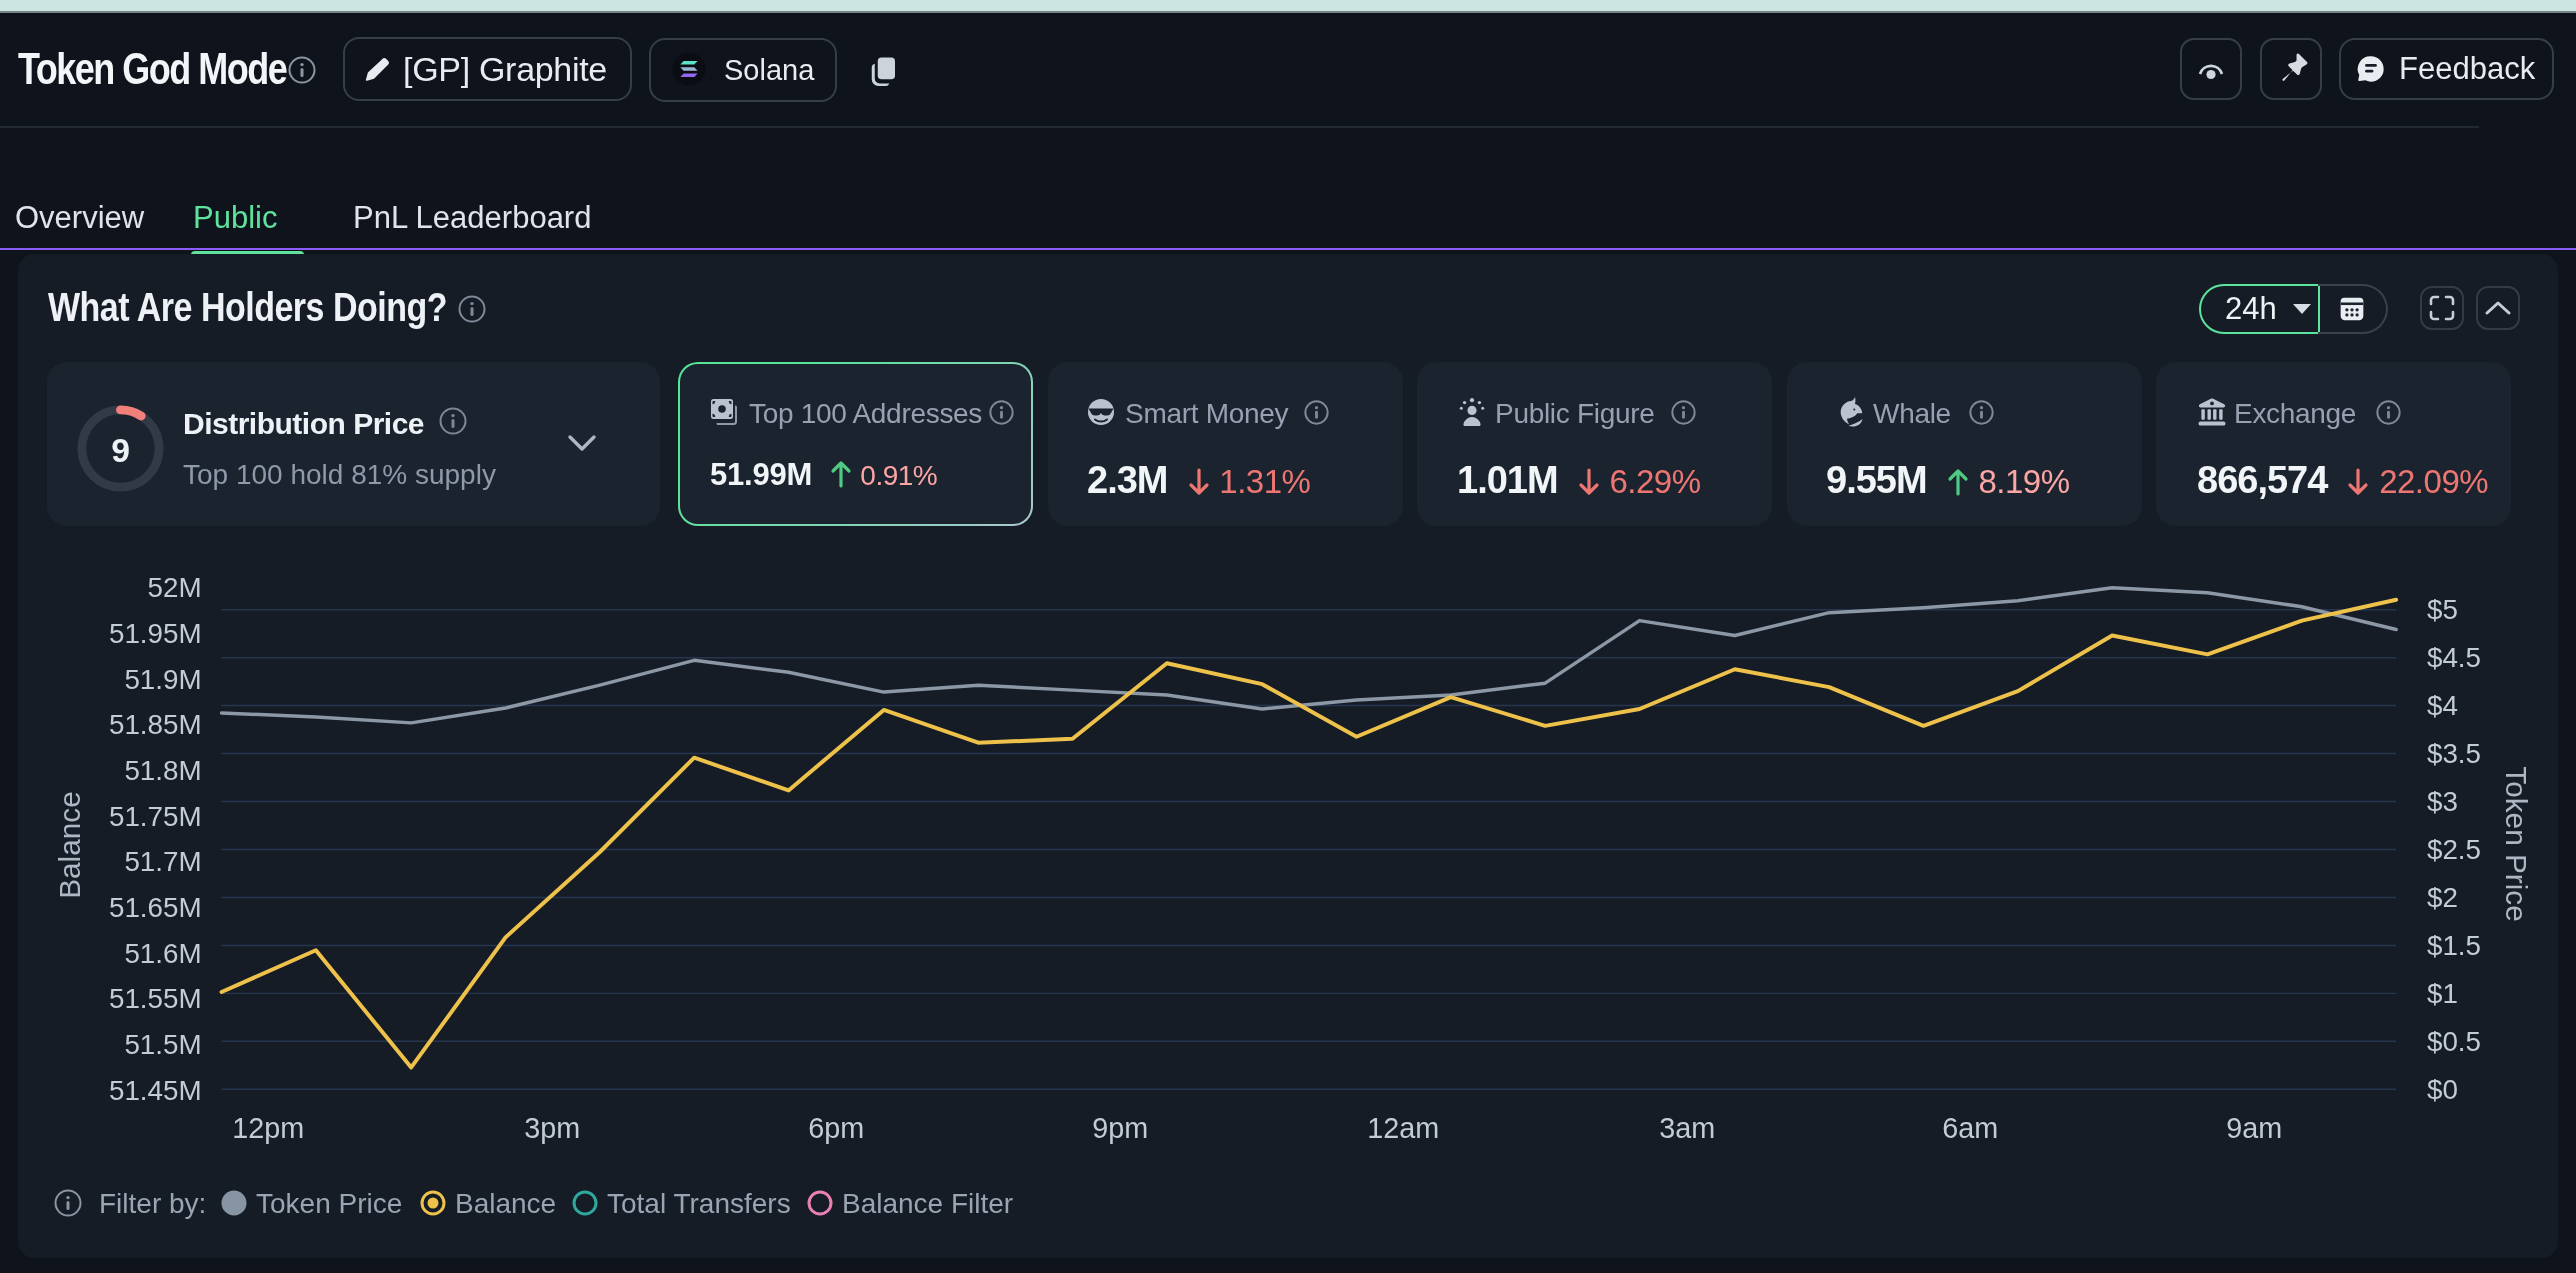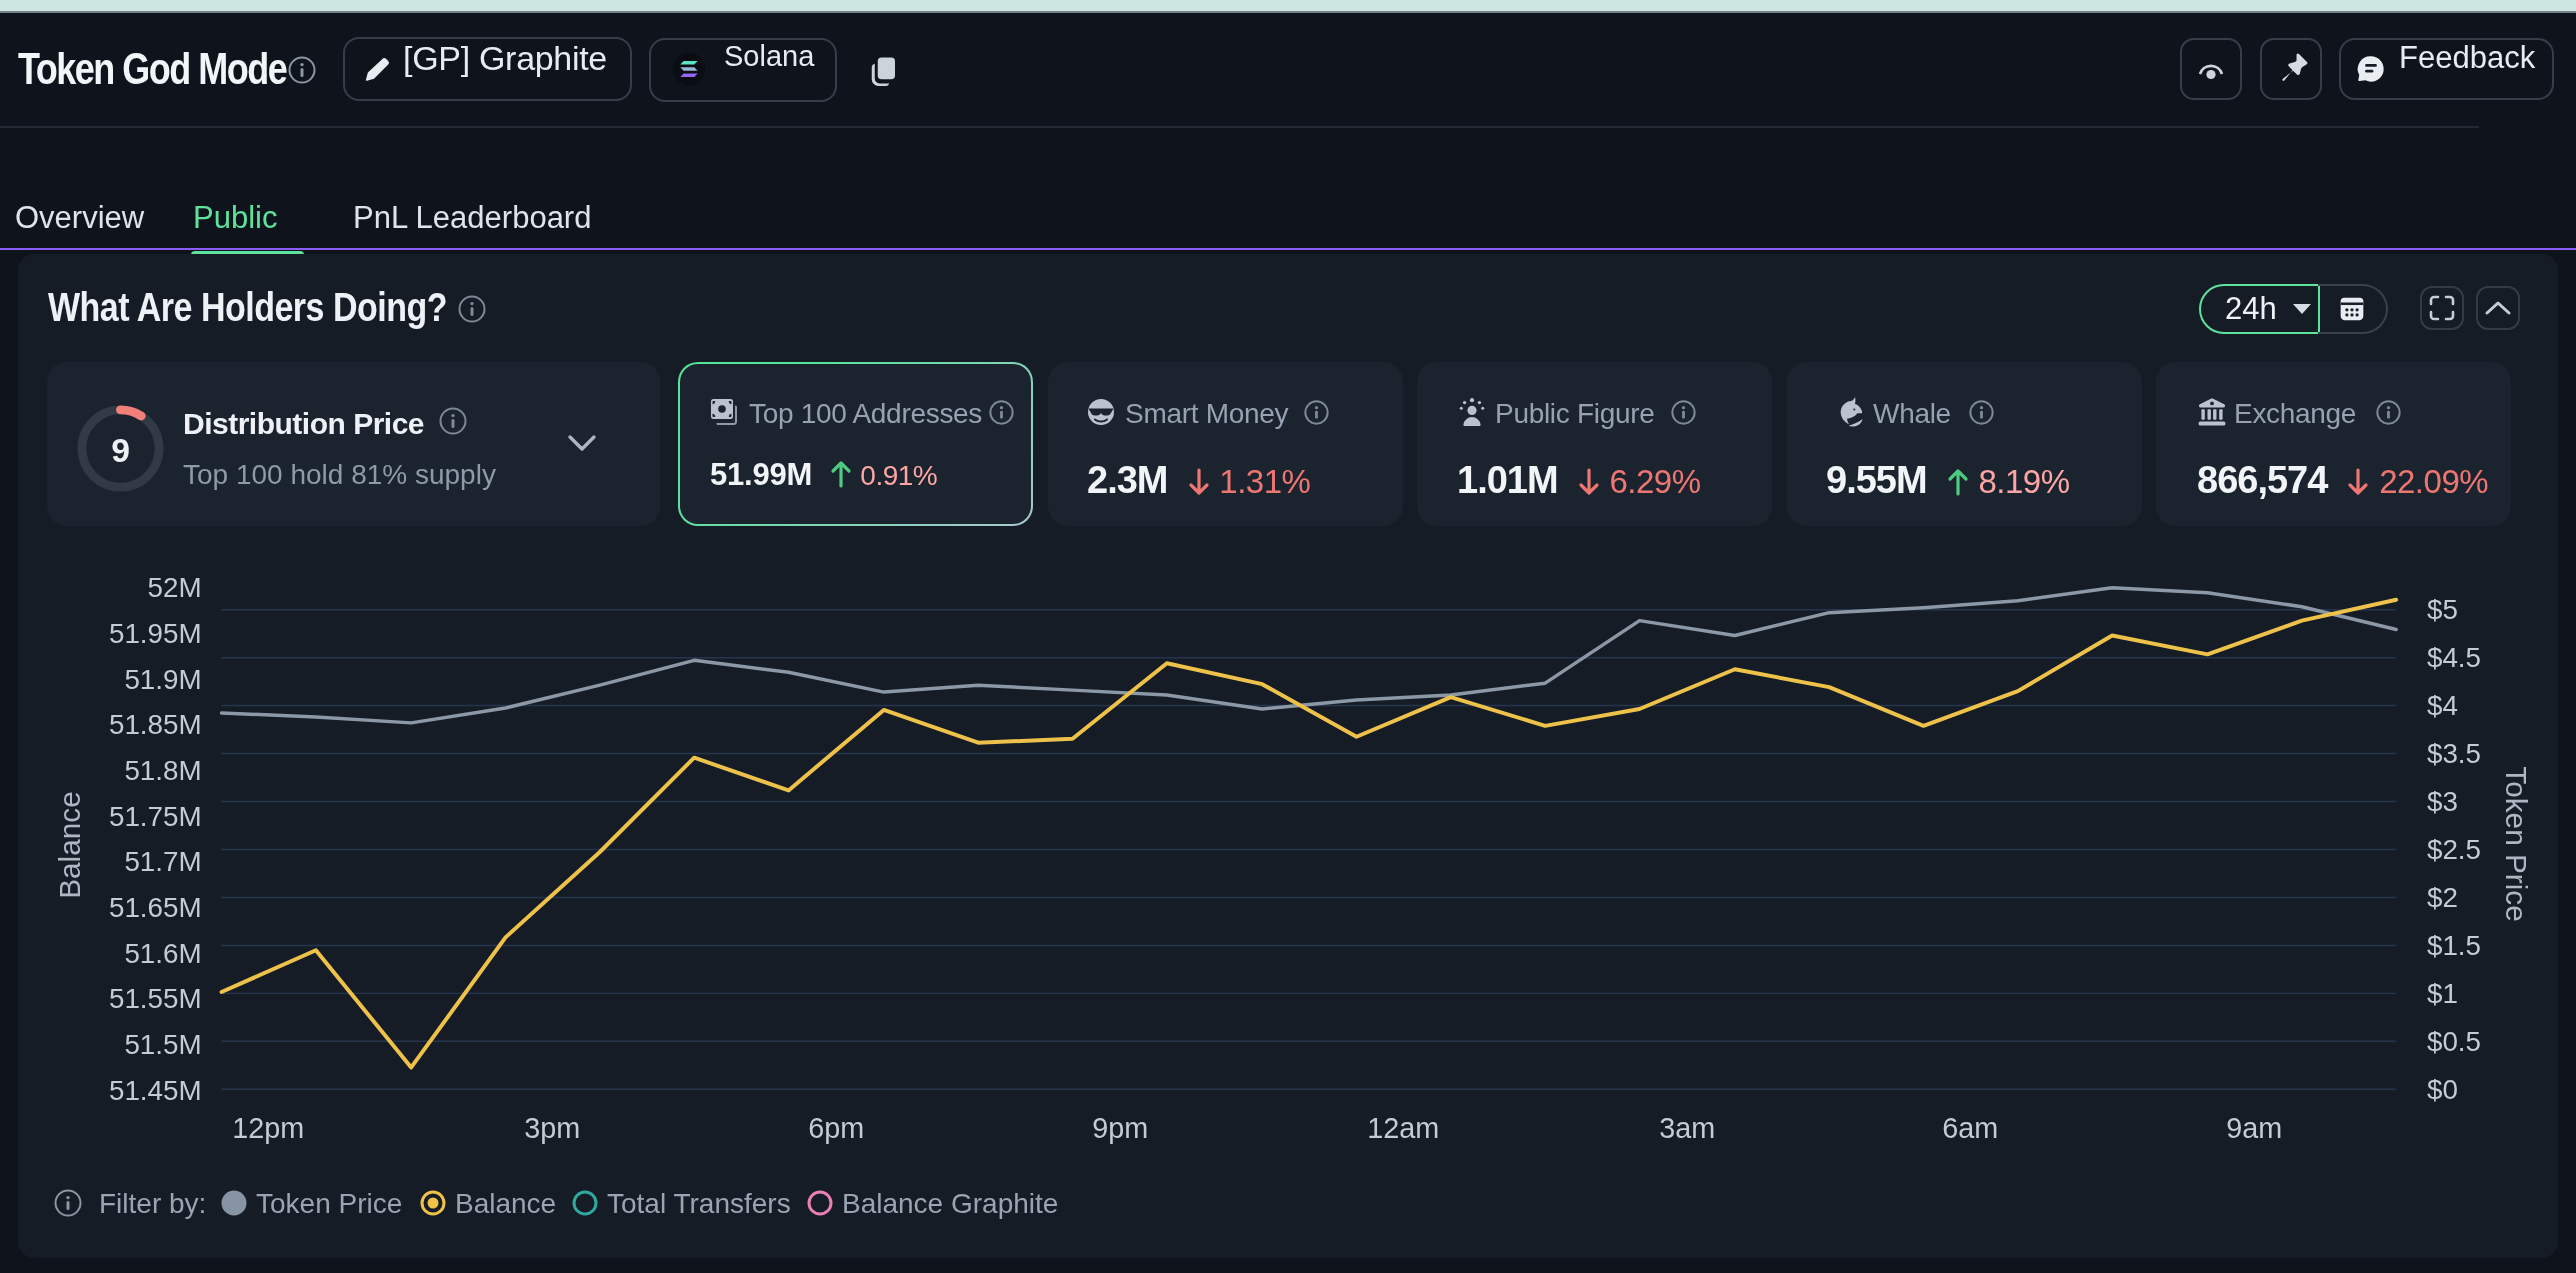--- a/index.html
+++ b/index.html
@@ -4,21 +4,21 @@
 <style>
   * { margin:0; padding:0; box-sizing:border-box; }
   html,body { width:2576px; height:1273px; background:#0f141c; overflow:hidden;
     font-family:"Liberation Sans", sans-serif; }
   .abs { position:absolute; }
   
   #strip { left:0; top:0; width:2576px; height:13px; background:#cde5e0; border-bottom:2px solid #78848a; }
   
   #header { left:0; top:15px; width:2479px; height:113px; border-bottom:2px solid #222933; }
   #h-title { left:18px; top:33px; font-size:36px; font-weight:700; color:#f3f6f9; letter-spacing:-1.5px; transform:scaleY(1.22); transform-origin:left center; }
-  .btn { border:2px solid #363e4a; border-radius:16px; display:flex; align-items:flex-start; color:#e8ecf1; }
+  .btn { border:2px solid #363e4a; border-radius:16px; display:flex; align-items:center; color:#e8ecf1; }
   #btn-gp { left:343px; top:22px; width:289px; height:64px; }
   #btn-sol { left:649px; top:23px; width:188px; height:64px; }
   #gp-txt { font-size:34px; margin-left:58px; letter-spacing:-0.3px; }
   #sol-txt { font-size:29px; margin-left:73px; }
   #btn-eye { left:2180px; top:23px; width:62px; height:62px; border-radius:14px; }
   #btn-pin { left:2260px; top:23px; width:62px; height:62px; border-radius:14px; }
   #btn-fb  { left:2339px; top:23px; width:215px; height:62px; border-radius:16px; }
   #fb-txt { font-size:31px; margin-left:58px; }
   
   #tabs { left:0; top:128px; width:2576px; height:74px; border-bottom:2px solid #8b5cf6;margin-top:48px; }
@@ -317,14 +317,14 @@
     <circle cx="13" cy="13" r="5.5" fill="#eec24a"></circle>
   </svg>
 <div class="leg" style="left:455px">Balance</div>
 <svg class="abs" style="left:572px;top:1190px" width="26" height="26" viewBox="0 0 26 26">
     <circle cx="13" cy="13" r="11" fill="none" stroke="#2fa99e" stroke-width="3"></circle>
   </svg>
 <div class="leg" style="left:607px">Total Transfers</div>
 <svg class="abs" style="left:807px;top:1190px" width="26" height="26" viewBox="0 0 26 26">
     <circle cx="13" cy="13" r="11" fill="none" stroke="#e880b4" stroke-width="3"></circle>
   </svg>
-<div class="leg" style="left:842px">Balance Graphite</div>
+<div class="leg" style="left:842px">Balance Filter</div>
 
 
 </body></html>

